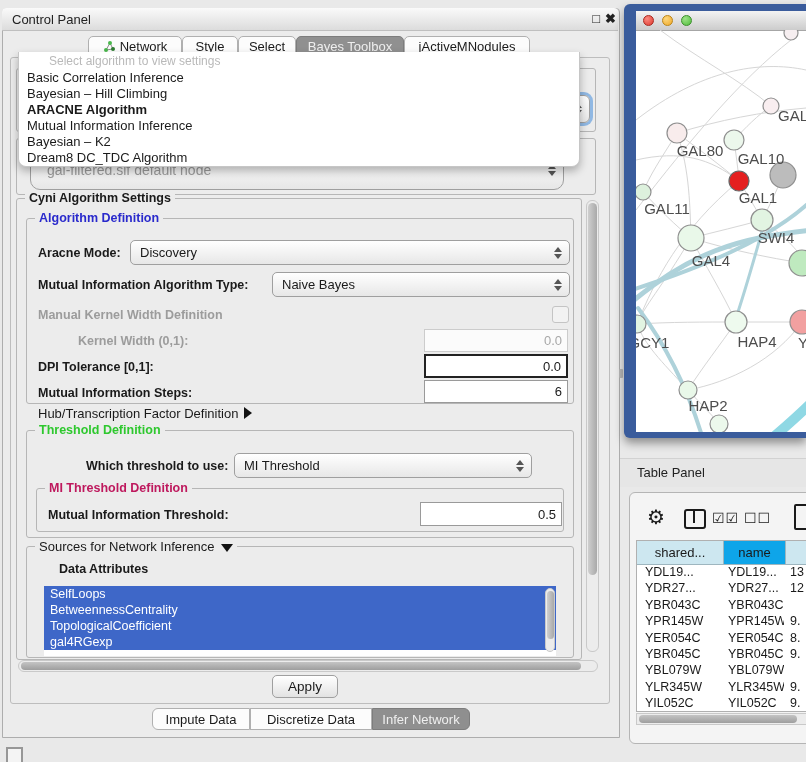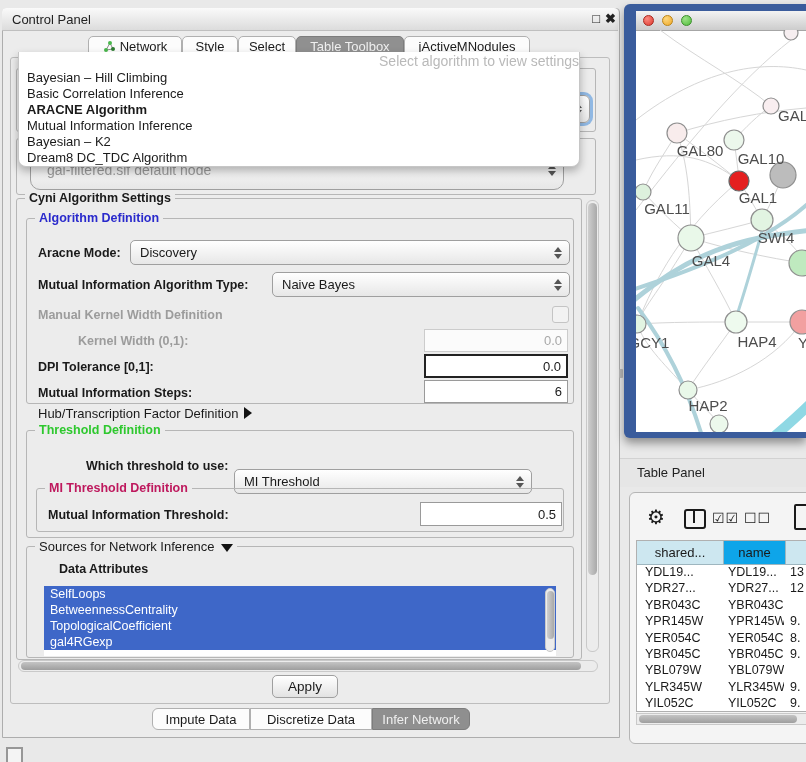--- a/index.html
+++ b/index.html
@@ -35,21 +35,21 @@
     align-items:center;justify-content:flex-end;padding:0 5px;box-sizing:border-box;}
   .field.dis{background:#fbfbfb;border-color:#cccccc;color:#a8a8a8;}
   .field.strong{border:2px solid #222;}
   .caret-right{display:inline-block;width:0;height:0;border-top:6px solid transparent;
     border-bottom:6px solid transparent;border-left:8px solid #111;margin-left:6px;vertical-align:-1px;}
   .caret-down{display:inline-block;width:0;height:0;border-left:6px solid transparent;
     border-right:6px solid transparent;border-top:8px solid #111;margin-left:6px;vertical-align:-1px;}
   
   #algo-popup{left:18px;top:52px;width:560px;height:114px;background:#fff;border:1px solid #c6c6c6;
     border-top:none;border-radius:0 0 8px 8px;box-shadow:0 4px 9px rgba(0,0,0,.28);z-index:40;}
-  #popup-head{height:18px;text-align:right;font-size:14px;color:#b9b9b9;line-height:18px;margin-left:30px;}
+  #popup-head{height:18px;text-align:left;font-size:12px;color:#b9b9b9;line-height:18px;margin-left:30px;}
   .popup-item{height:16px;line-height:16px;font-size:13px;padding-left:8px;}
   .popup-item.bold{font-weight:bold;}
   
   #attr-list{left:44px;top:586px;width:512px;height:70px;background:#fff;overflow:hidden;}
   .attr-item{height:16px;line-height:16px;font-size:12.5px;color:#fff;background:#3e67c8;padding-left:6px;}
   
   .sb-track{position:absolute;background:#ececec;border:1px solid #c9c9c9;border-radius:6px;box-sizing:border-box;}
   .sb-thumb{position:absolute;background:linear-gradient(90deg,#cfcfcf,#a9a9a9);border-radius:5px;}
   .sb-thumb.h{background:linear-gradient(#c4c4c4,#9e9e9e);}
   
@@ -110,22 +110,22 @@
     <span>gal-filtered.sif default node</span>
     <span class="spin">
         <span class="tri-up"></span>
         <span class="tri-dn"></span>
       </span>
   </div>
 
   <div class="abs" id="algo-popup">
     <div id="popup-head">Select algorithm to view settings</div>
     <div id="popup-list">
+        <div class="popup-item">Basic Correlation Inference</div>
         <div class="popup-item">Bayesian – Hill Climbing</div>
-        <div class="popup-item">Basic Correlation Inference</div>
         <div class="popup-item bold">ARACNE Algorithm</div>
         <div class="popup-item">Mutual Information Inference</div>
         <div class="popup-item">Bayesian – K2</div>
         <div class="popup-item">Dream8 DC_TDC Algorithm</div>
       </div>
   </div>
 
   <div class="titled-group" style="left:16px;top:198px;width:566px;height:462px;">
     <span class="group-title" style="color:#1a1a1a;">Cyni Algorithm Settings</span>
   </div>
@@ -162,21 +162,21 @@
   <div class="field" style="left:424px;top:380px;width:144px;height:23px;">6</div>
 
   <div class="lbl plain" style="left:38px;top:406px;">
     <span>Hub/Transcription Factor Definition</span><span class="caret-right"></span>
   </div>
 
   <div class="titled-group" style="left:26px;top:430px;width:548px;height:108px;">
     <span class="group-title" style="color:#2ec82e;">Threshold Definition</span>
   </div>
   <div class="lbl" style="left:86px;top:459px;">Which threshold to use:</div>
-  <div class="combo" style="left:234px;top:453px;width:298px;height:25px;margin-top:16px;">
+  <div class="combo" style="left:234px;top:453px;width:298px;height:25px;">
     <span>MI Threshold</span>
     <span class="spin">
         <span class="tri-up"></span>
         <span class="tri-dn"></span>
       </span>
   </div>
   <div class="titled-group" style="left:36px;top:488px;width:528px;height:44px;">
     <span class="group-title" style="color:#be185d;">MI Threshold Definition</span>
   </div>
   <div class="lbl" style="left:48px;top:508px;">Mutual Information Threshold:</div>
@@ -348,21 +348,21 @@
       </svg>
       <span>Network</span>
     </div>
     <div class="tab" style="left: 182px; width: 56px;">
       <span>Style</span>
     </div>
     <div class="tab" style="left: 238px; width: 58px;">
       <span>Select</span>
     </div>
     <div class="tab selected" style="left: 296px; width: 108px;">
-      <span>Table Toolbox</span>
+      <span>Bayes Toolbox</span>
     </div>
     <div class="tab" style="left: 404px; width: 126px;">
       <span>jActiveMNodules</span>
     </div>
     <div class="btab first" style="left: 152px; width: 98px;">Impute Data</div>
     <div class="btab" style="left: 250px; width: 122px;">Discretize Data</div>
     <div class="btab last selected" style="left: 372px; width: 98px;">Infer Network</div>
   </div>
 
 </body></html>

